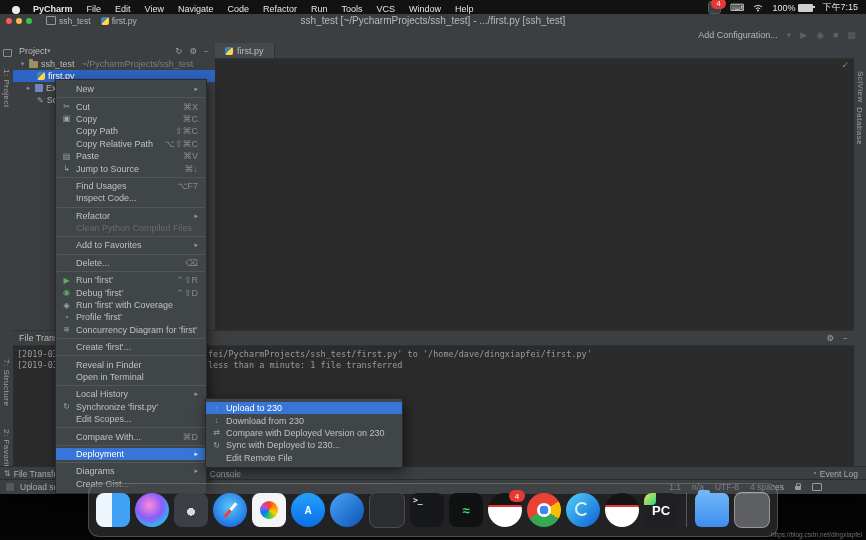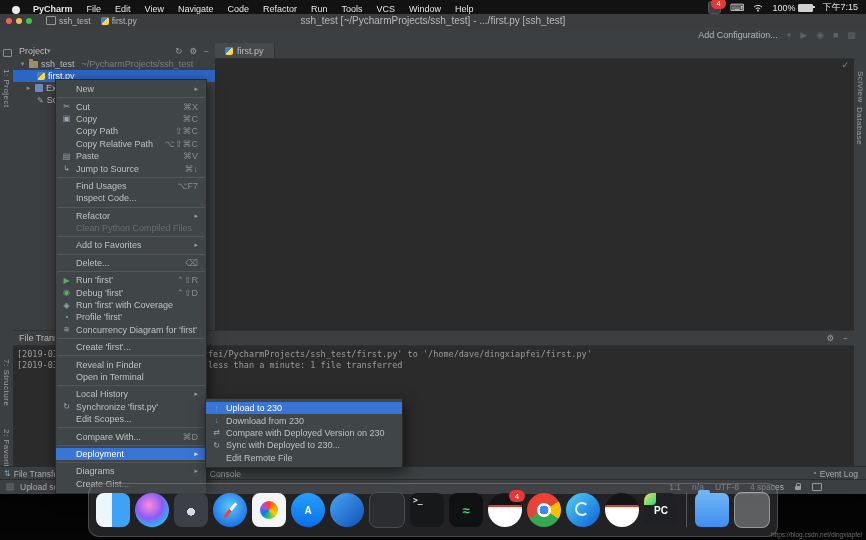--- a/index.html
+++ b/index.html
@@ -119,21 +119,21 @@
   .ic-terminal{background:#17181a;font-family:"DejaVu Sans Mono",monospace;font-size:8px;color:#e8e8e8;
         align-items:flex-start;justify-content:flex-start;padding:3px;box-sizing:border-box}
   .ic-activity-monitor{background:#101113;color:#2fe06a;font-size:13px}
   .ic-qq,.ic-tim{border-radius:50%;background:linear-gradient(180deg,#141414 0 34%,#e23c39 34% 42%,#fff 42%)}
   .ic-chrome{border-radius:50%;background:conic-gradient(from -60deg,#ea4335 0 120deg,#fbbc05 120deg 180deg,#34a853 180deg 300deg,#ea4335 300deg)}
   .ic-chrome::after{content:'';position:absolute;inset:10px;border-radius:50%;
         background:radial-gradient(circle,#4285f4 0 45%,#fff 46%)}
   .ic-browser{border-radius:50%;background:linear-gradient(135deg,#53d1f7,#0b5fd6)}
   .ic-browser::after{content:'';position:absolute;left:9px;top:9px;width:10px;height:10px;border-radius:50%;
         border:2px solid rgba(255,255,255,.85);border-right-color:transparent}
-  .ic-pycharm{background:#1f2023;font-size:10px}
+  .ic-pycharm{background:#1f2023;font-size:13px}
   .ic-pycharm::after{content:'';position:absolute;left:0;top:0;width:12px;height:12px;
         background:linear-gradient(135deg,#f7e152,#21d789);border-radius:8px 0 4px 0}
   .ic-downloads-folder{background:linear-gradient(180deg,#6fb5f7,#3f8ef0);border-radius:6px}
   .ic-downloads-folder::before{content:'';position:absolute;top:-3px;left:3px;width:12px;height:5px;background:#6fb5f7;border-radius:2px 2px 0 0}
   .ic-trash{background:rgba(220,223,228,.32);border:1px solid rgba(255,255,255,.35)}
   .watermark{position:absolute;right:4px;bottom:2px;font-size:6.5px;color:#6f6f6f;z-index:35}
 </style>
 </head>
 <body>
 

